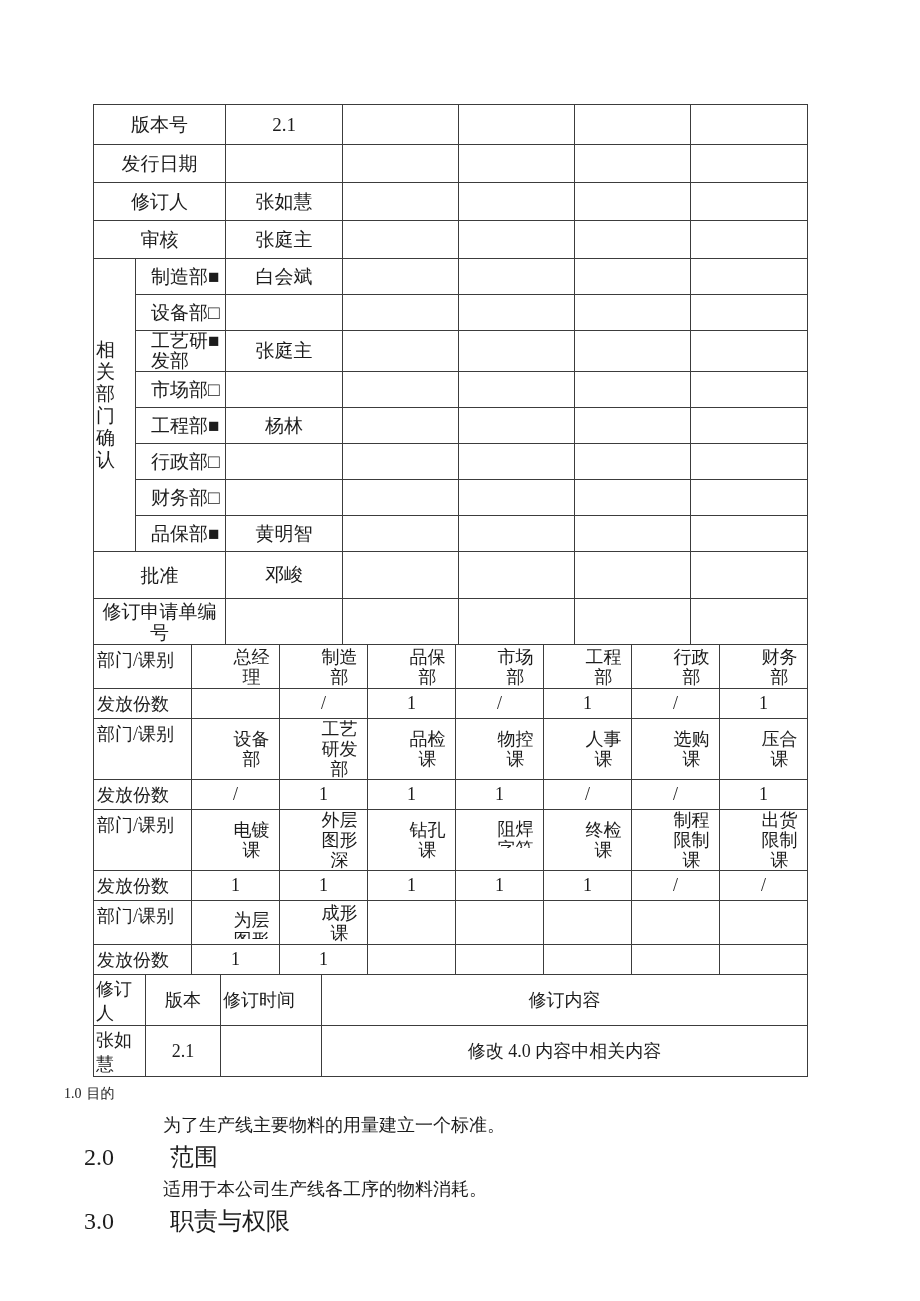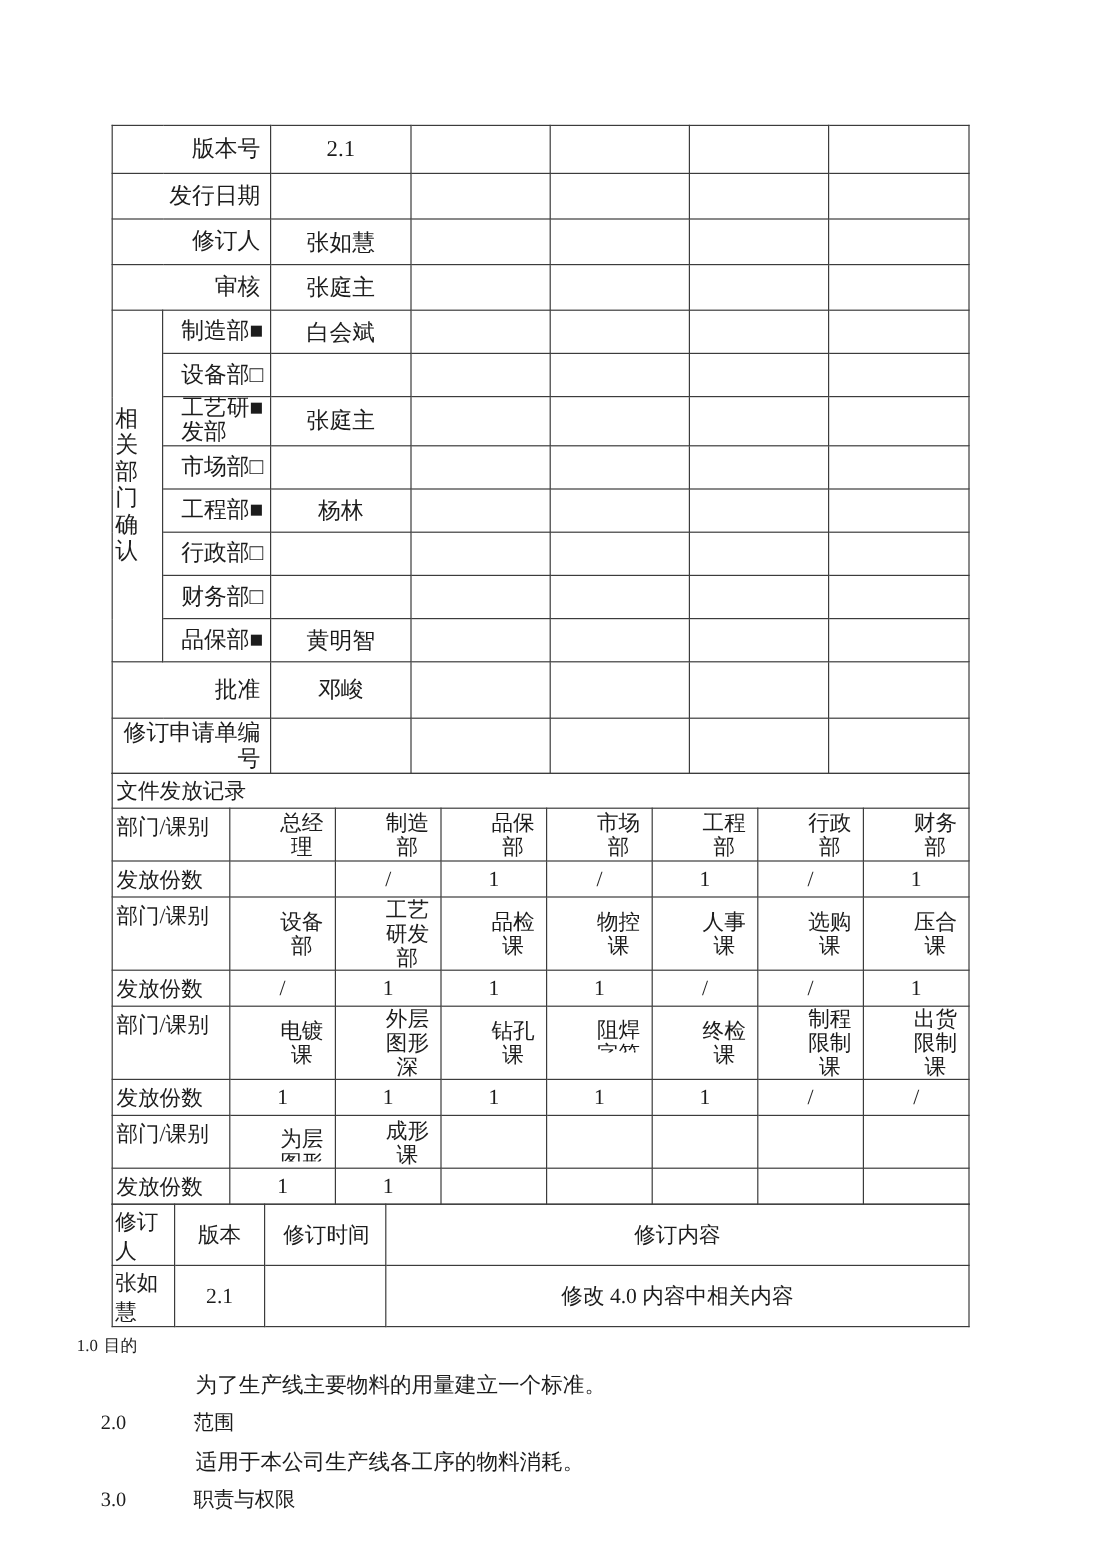--- a/index.html
+++ b/index.html
@@ -15,43 +15,43 @@
   td{
     border:1px solid #3c3c3c;
     font-size:18px;
     text-align:center;
     vertical-align:middle;
     padding:0;
     overflow:hidden;
   }
   
   .t1 td{font-size:19px;}
-  .t1 .lab{text-align:right;padding:0 8px;line-height:21px;}
+  .t1 .lab{text-align:center;padding:0 8px;line-height:21px;}
   .t1 .vert{text-align:left;padding:0 2px;line-height:22px;word-break:break-all;font-size:19px;}
   .t1 .dept{text-align:left;padding-left:3px;line-height:20px;}
   .dl{display:block;margin-left:12px;}
   
   .sect{text-align:left;padding-left:3px;}
   .rl{text-align:left;padding-left:3px;}
   .topal{vertical-align:top;padding-top:3px;}
   .w{line-height:20px;word-break:break-all;padding:0 5px;margin-left:32px;}
   .clipcell{vertical-align:top;}
   .clip{height:38px;overflow:hidden;padding-top:9px;box-sizing:border-box;}
   
   .t3 .tl{vertical-align:top;text-align:left;padding-left:2px;padding-top:2px;}
-  .t3 .ll{text-align:center;padding-left:2px;}
+  .t3 .ll{text-align:left;padding-left:2px;}
   
   .h25{height:25px;}.h29{height:29px;}.h30{height:30px;}.h36{height:36px;}
   .h38{height:38px;}.h40{height:40px;}.h42{height:42px;}.h44{height:44px;}
   .h46{height:46px;}.h47{height:47px;}
   
   .sec1{margin:8px 16px 0 64px;font-size:14px;line-height:18px;}
   .sec1 .tit{margin-left:5px;}
   .para{margin:12px 0 0 163px;font-size:18px;line-height:20px;}
-  .secn{margin:12px 0 0 84px;font-size:17px;line-height:20px;}
+  .secn{margin:12px 0 0 84px;font-size:24px;line-height:20px;}
   .secn .tit{margin-left:56px;}
 </style>
 </head>
 <body>
 
 <div class="tables">
 
   <table class="t1">
     <colgroup>
       <col style="width:42px">
@@ -210,23 +210,20 @@
       <col style="width:98px">
         <col style="width:88px">
         <col style="width:88px">
         <col style="width:88px">
       <col style="width:88px">
         <col style="width:88px">
         <col style="width:88px">
         <col style="width:88px">
     </colgroup>
     <tbody>
-        <tr class="h29">
-      <td colspan="8" class="sect">文件发放记录</td>
-    </tr>
 
     <tr class="h44">
       <td class="rl topal">部门/课别</td>
       <td>
             <div class="w">总经理</div>
           </td>
       <td>
             <div class="w">制造部</div>
           </td>
       <td>

